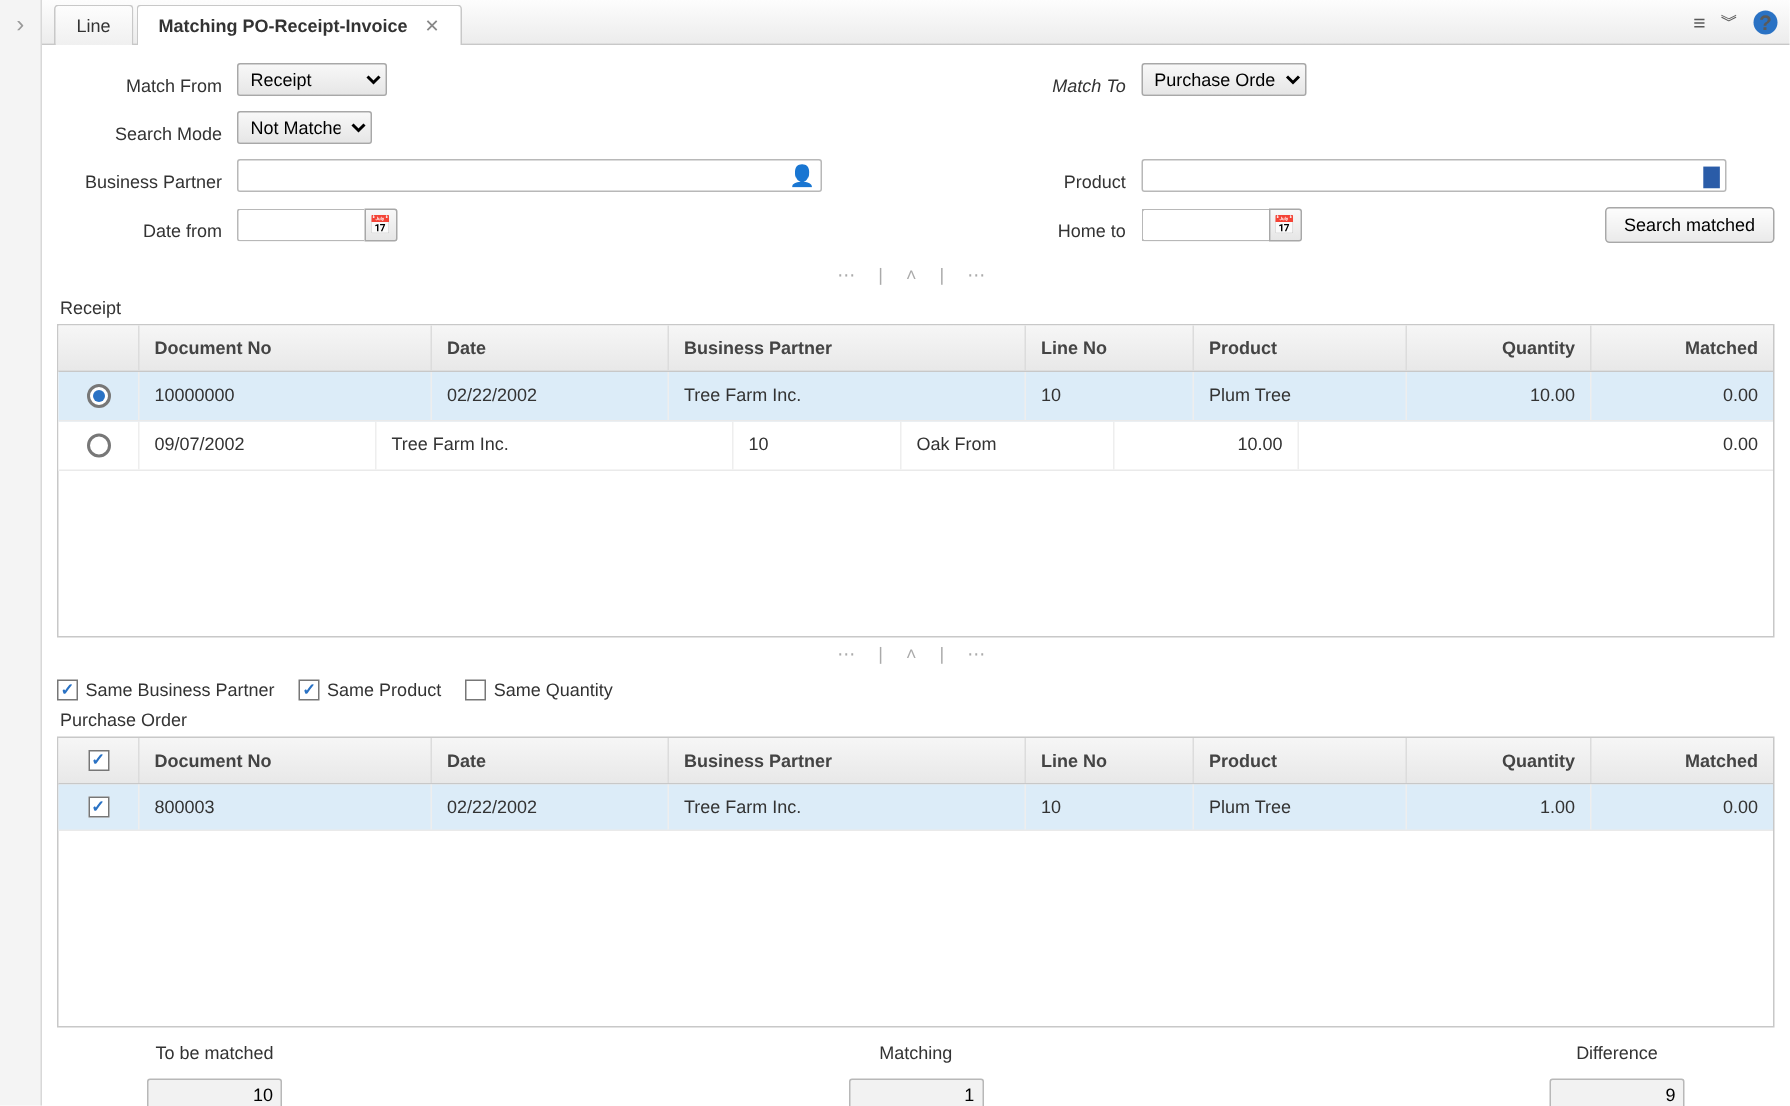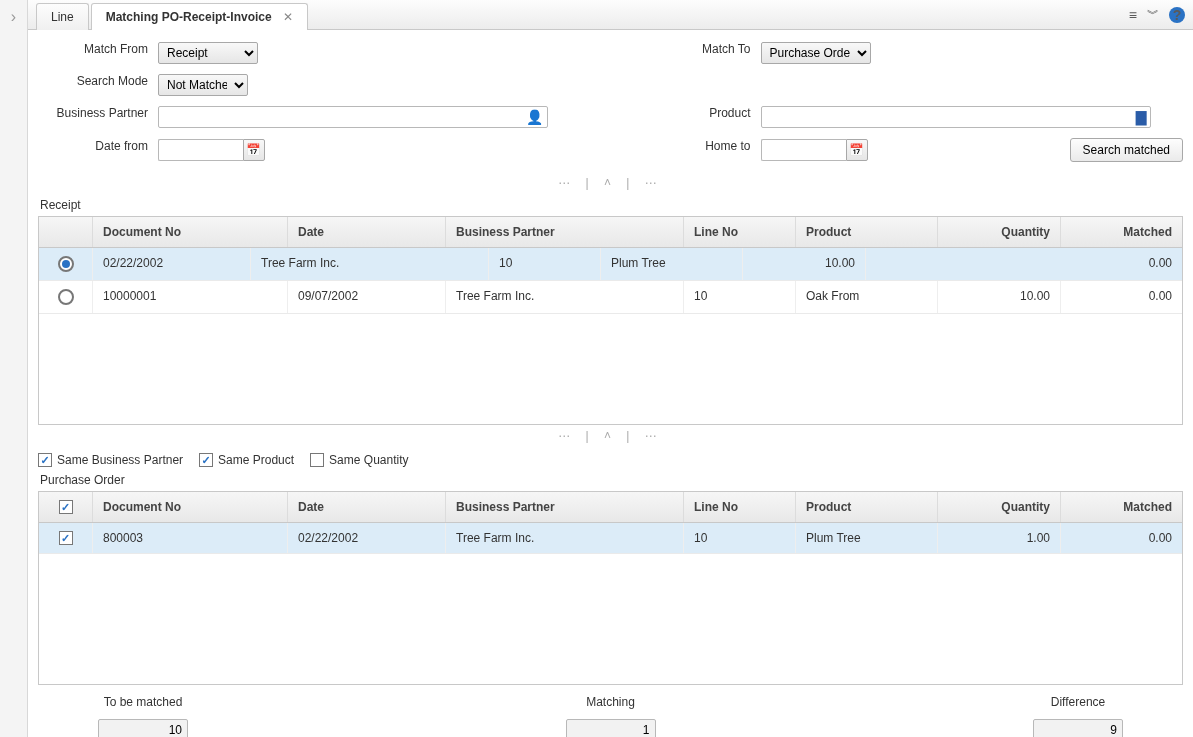--- a/index.html
+++ b/index.html
@@ -10,21 +10,21 @@
 .main { flex: 1; display: flex; flex-direction: column; }
 .tabbar { height: 30px; background: linear-gradient(#fdfdfd,#ececec); border-bottom: 1px solid #c8c8c8; display: flex; align-items: flex-end; padding-left: 8px; position: relative; }
 .tab { padding: 6px 14px; border: 1px solid #c8c8c8; border-bottom: none; background: linear-gradient(#fdfdfd,#f0f0f0); margin-right: 2px; border-radius: 3px 3px 0 0; cursor: pointer; position: relative; bottom: -1px; }
 .tab.active { background: #fff; font-weight: bold; }
 .tab .close { margin-left: 8px; color: #888; font-weight: normal; }
 .tabbar-right { position: absolute; right: 8px; top: 6px; display: flex; gap: 10px; align-items: center; }
 .tabbar-right span { color: #5a5a5a; cursor: pointer; font-size: 14px; }
 .help-icon { width: 16px; height: 16px; border-radius: 50%; background: #2a72c4; color: #fff; display: inline-flex; align-items: center; justify-content: center; font-size: 11px; font-weight: bold; }
 .content { padding: 12px 10px 0 10px; flex: 1; overflow: auto; }
 .form-row { display: flex; margin-bottom: 10px; align-items: center; }
-.form-group { display: flex; align-items: flex-start; }
+.form-group { display: flex; align-items: flex-end; }
 .form-group label { width: 120px; text-align: right; padding-right: 10px; color: #333; }
 select { border: 1px solid #a8a8a8; background: linear-gradient(#f8f8f8,#e6e6e6); padding: 2px 4px; font-size: 12px; height: 22px; border-radius: 2px; }
 input[type=text] { border: 1px solid #b8b8b8; padding: 3px 5px; font-size: 12px; height: 22px; border-radius: 2px; }
 .input-with-icon { position: relative; display: inline-block; }
 .input-with-icon .end-icon { position: absolute; right: 4px; top: 3px; font-size: 14px; pointer-events: none; }
 .btn { border: 1px solid #a8a8a8; background: linear-gradient(#fdfdfd,#eaeaea); padding: 4px 12px; font-size: 12px; border-radius: 3px; cursor: pointer; }
 .date-input { display: flex; }
 .date-input input { width: 85px; border-radius: 2px 0 0 2px; border-right: none; }
 .date-input .cal-btn { width: 22px; height: 22px; border: 1px solid #a8a8a8; background: linear-gradient(#f8f8f8,#e6e6e6); display: flex; align-items: center; justify-content: center; border-radius: 0 2px 2px 0; cursor: pointer; font-size: 12px; }
 .splitter-ctrl { text-align: center; color: #aaa; font-size: 12px; letter-spacing: 6px; user-select: none; padding: 4px 0; }
@@ -81,21 +81,21 @@
     </div>
 
     <div class="content">
 
       <div class="form-row">
         <div class="form-group" style="width:50%;">
           <label>Match From</label>
           <select style="width:100px;"><option>Receipt</option></select>
         </div>
         <div class="form-group" style="width:50%;">
-          <label style="width:150px;">Match To</label>
+          <label style="width:150px;font-style:italic;">Match To</label>
           <select style="width:110px;"><option>Purchase Order</option></select>
         </div>
       </div>
 
       <div class="form-row">
         <div class="form-group">
           <label>Search Mode</label>
           <select style="width:90px;"><option>Not Matched</option></select>
         </div>
       </div>
@@ -149,32 +149,32 @@
           <div class="gcell col-line">Line No</div>
           <div class="gcell col-prod">Product</div>
           <div class="gcell col-qty">Quantity</div>
           <div class="gcell col-match">Matched</div>
         </div>
         <div class="grid-body" id="receipt-body">
             <div class="grow selected">
               <div class="gcell col-sel">
                 <span class="radio on"></span>
               </div>
+              <div class="gcell col-doc">10000000</div>
               <div class="gcell col-date">02/22/2002</div>
               <div class="gcell col-bp">Tree Farm Inc.</div>
               <div class="gcell col-line">10</div>
               <div class="gcell col-prod">Plum Tree</div>
               <div class="gcell col-qty">10.00</div>
               <div class="gcell col-match">0.00</div>
             </div>
             <div class="grow">
               <div class="gcell col-sel">
                 <span class="radio"></span>
               </div>
-              <div class="gcell col-doc">10000001</div>
               <div class="gcell col-date">09/07/2002</div>
               <div class="gcell col-bp">Tree Farm Inc.</div>
               <div class="gcell col-line">10</div>
               <div class="gcell col-prod">Oak From</div>
               <div class="gcell col-qty">10.00</div>
               <div class="gcell col-match">0.00</div>
             </div>
           </div>
         <div class="grid-body-empty"></div>
       </div>

